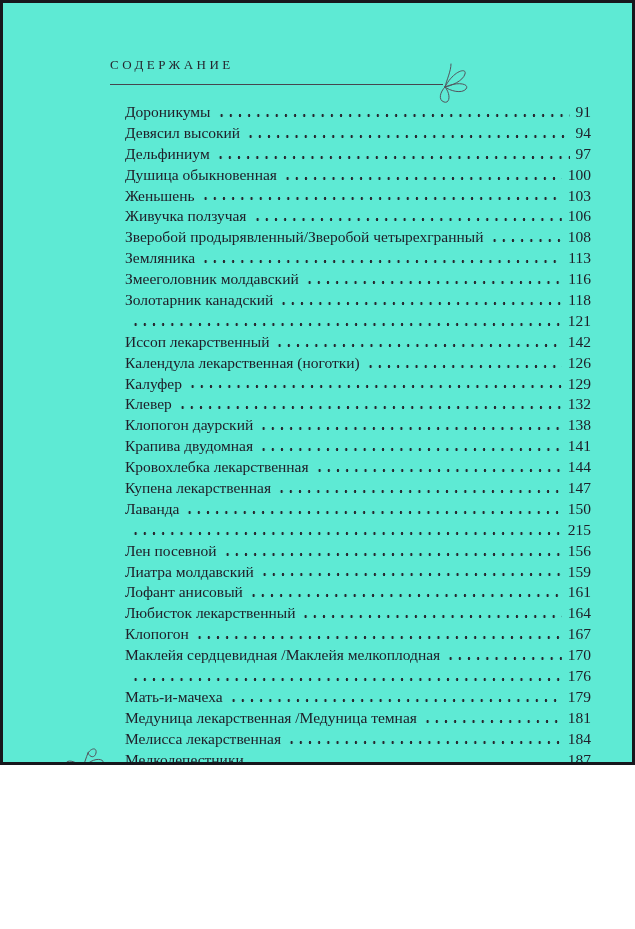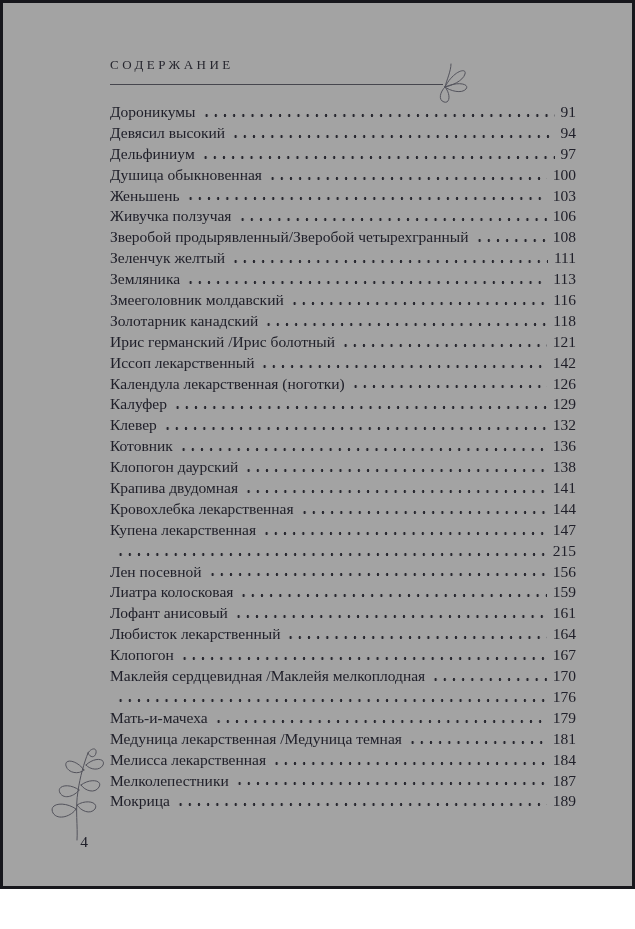--- a/index.html
+++ b/index.html
@@ -4,24 +4,24 @@
 <style>
   html, body {
     margin: 0;
     padding: 0;
     background: #ffffff;
     font-family: "Liberation Serif", "DejaVu Serif", serif;
   }
   .page {
     position: relative;
     width: 635px;
-    height: 889px;
+    height: 765px;
     box-sizing: border-box;
     border: 3px solid #17171c;
-    background: #a3a3a3;
+    background: #5eead4;
     overflow: hidden;
     color: #20202a;
     padding-left: 8px;
   }
   
   .toc-header-title {
     position: absolute;
     left: 107px;
     top: 54px;
     margin: 0;
@@ -42,21 +42,21 @@
   .header-flourish {
     position: absolute;
     left: 435px;
     top: 55px;
     width: 34px;
     height: 48px;
   }
   
   .toc-list {
     position: absolute;
-    left: 107px;
+    left: 122px;
     top: 99px;
     width: 466px;
   }
   .toc-row {
     display: flex;
     align-items: baseline;
     height: 20.9px;
     line-height: 20.9px;
     font-size: 15.5px;
     color: #20202a;
@@ -155,46 +155,40 @@
       <span class="toc-dots"></span>
       <span class="toc-page-num">106</span>
     </div>
 
     <div class="toc-row">
       <span class="toc-title">Зверобой продырявленный/Зверобой четырехгранный</span>
       <span class="toc-dots"></span>
       <span class="toc-page-num">108</span>
     </div>
 
-    <div class="toc-row">
-      <span class="toc-title">Зеленчук желтый</span>
-      <span class="toc-dots"></span>
-      <span class="toc-page-num">111</span>
-    </div>
 
     <div class="toc-row">
       <span class="toc-title">Земляника</span>
       <span class="toc-dots"></span>
       <span class="toc-page-num">113</span>
     </div>
 
     <div class="toc-row">
       <span class="toc-title">Змееголовник молдавский</span>
       <span class="toc-dots"></span>
       <span class="toc-page-num">116</span>
     </div>
 
     <div class="toc-row">
       <span class="toc-title">Золотарник канадский</span>
       <span class="toc-dots"></span>
       <span class="toc-page-num">118</span>
     </div>
 
     <div class="toc-row">
-      <span class="toc-title">Ирис германский /Ирис болотный</span>
       <span class="toc-dots"></span>
       <span class="toc-page-num">121</span>
     </div>
 
     <div class="toc-row">
       <span class="toc-title">Иссоп лекарственный</span>
       <span class="toc-dots"></span>
       <span class="toc-page-num">142</span>
     </div>
 
@@ -209,25 +203,20 @@
       <span class="toc-dots"></span>
       <span class="toc-page-num">129</span>
     </div>
 
     <div class="toc-row">
       <span class="toc-title">Клевер</span>
       <span class="toc-dots"></span>
       <span class="toc-page-num">132</span>
     </div>
 
-    <div class="toc-row">
-      <span class="toc-title">Котовник</span>
-      <span class="toc-dots"></span>
-      <span class="toc-page-num">136</span>
-    </div>
 
     <div class="toc-row">
       <span class="toc-title">Клопогон даурский</span>
       <span class="toc-dots"></span>
       <span class="toc-page-num">138</span>
     </div>
 
     <div class="toc-row">
       <span class="toc-title">Крапива двудомная</span>
       <span class="toc-dots"></span>
@@ -239,34 +228,39 @@
       <span class="toc-dots"></span>
       <span class="toc-page-num">144</span>
     </div>
 
     <div class="toc-row">
       <span class="toc-title">Купена лекарственная</span>
       <span class="toc-dots"></span>
       <span class="toc-page-num">147</span>
     </div>
 
+    <div class="toc-row">
+      <span class="toc-title">Лаванда</span>
+      <span class="toc-dots"></span>
+      <span class="toc-page-num">150</span>
+    </div>
 
     <div class="toc-row">
       <span class="toc-dots"></span>
       <span class="toc-page-num">215</span>
     </div>
 
     <div class="toc-row">
       <span class="toc-title">Лен посевной</span>
       <span class="toc-dots"></span>
       <span class="toc-page-num">156</span>
     </div>
 
     <div class="toc-row">
-      <span class="toc-title">Лиатра колосковая</span>
+      <span class="toc-title">Лиатра молдавский</span>
       <span class="toc-dots"></span>
       <span class="toc-page-num">159</span>
     </div>
 
     <div class="toc-row">
       <span class="toc-title">Лофант анисовый</span>
       <span class="toc-dots"></span>
       <span class="toc-page-num">161</span>
     </div>
 

